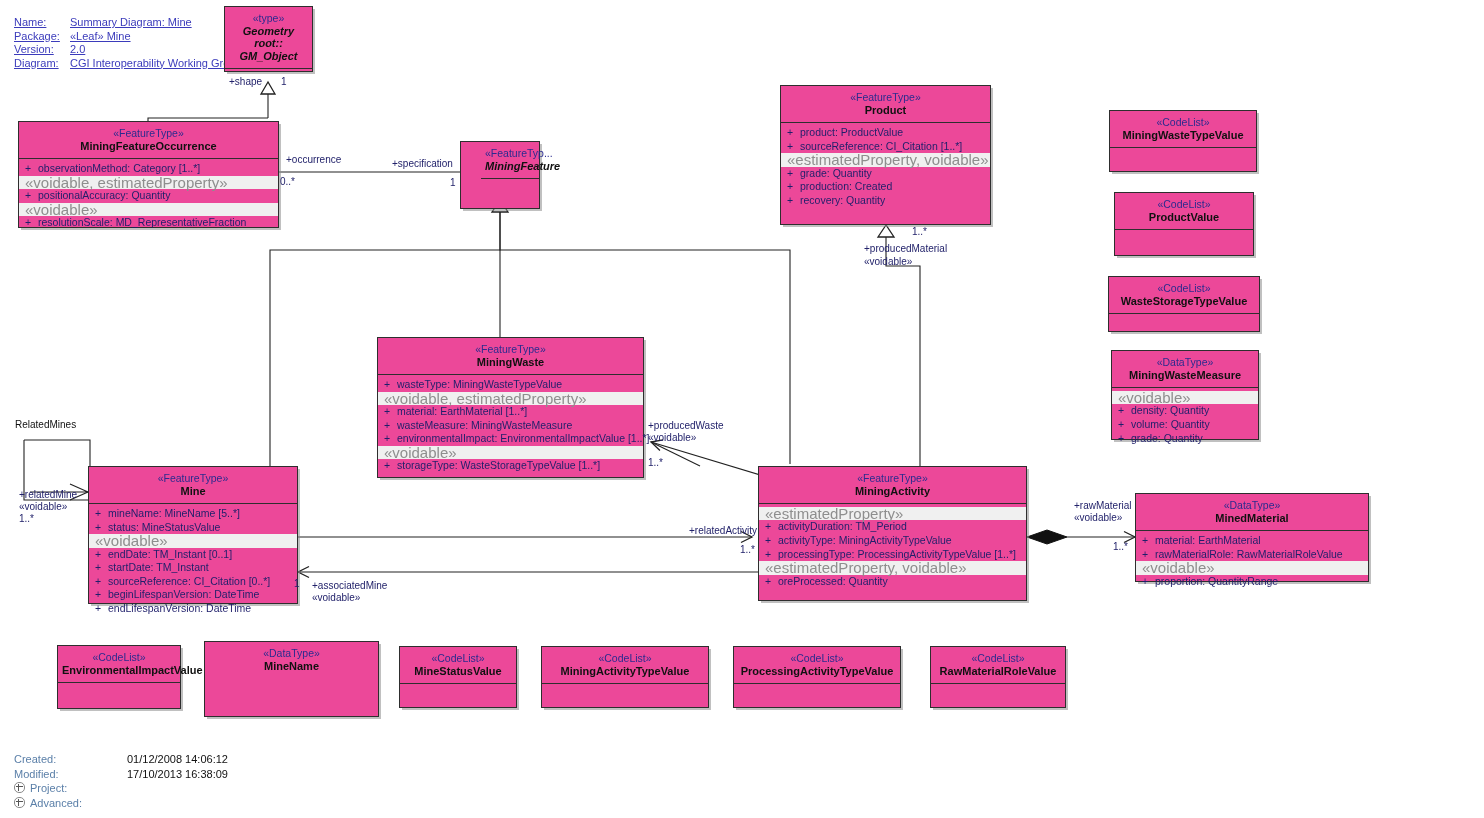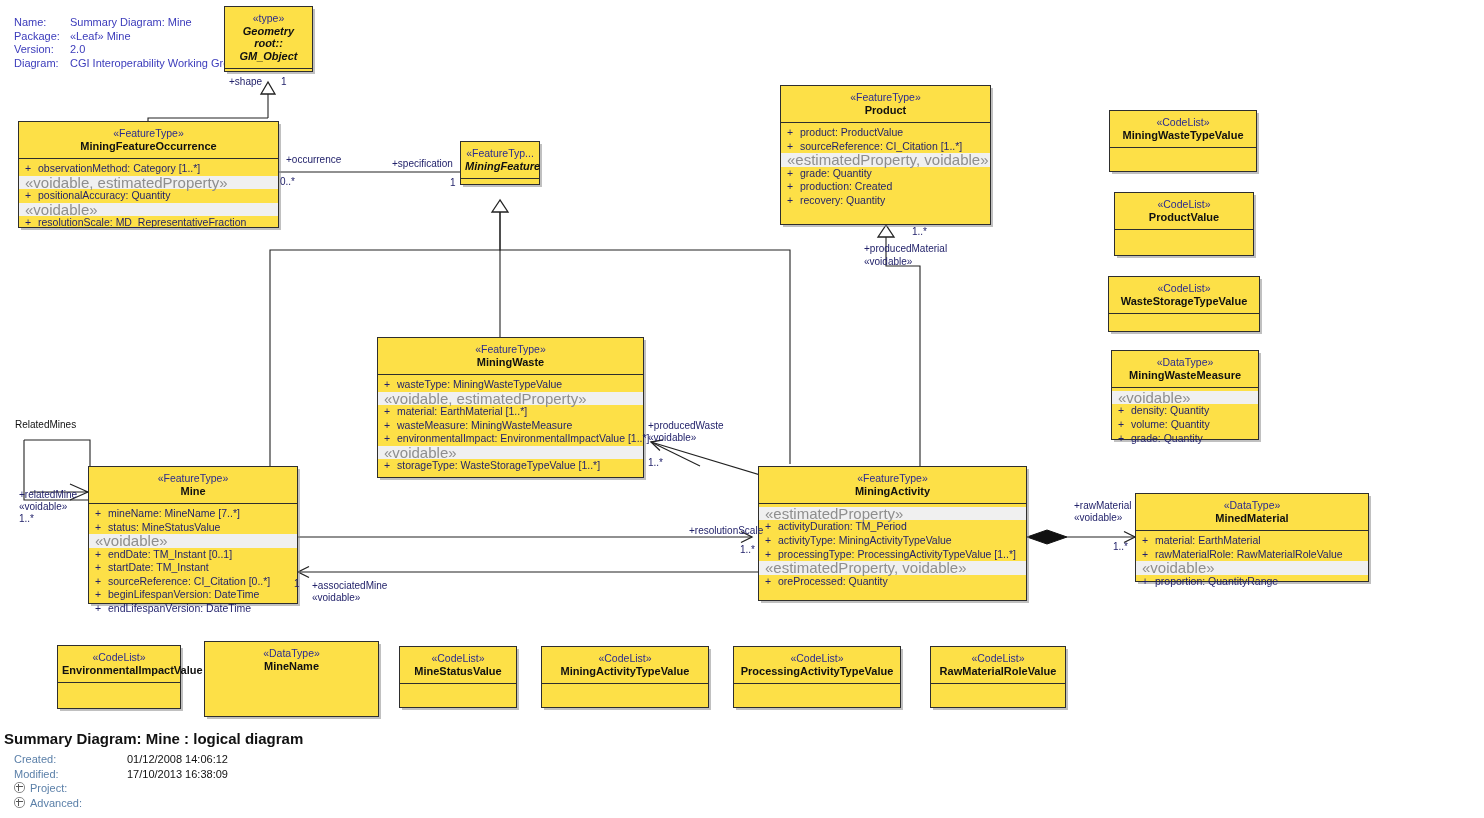--- a/index.html
+++ b/index.html
@@ -5,27 +5,27 @@
   html,body{margin:0;padding:0;}
   body{
     width:1484px;height:818px;position:relative;background:#ffffff;
     font-family:"Liberation Sans","DejaVu Sans",sans-serif;
     -webkit-font-smoothing:antialiased;
   }
   #canvas{position:absolute;left:0;top:0;width:1484px;height:818px;overflow:hidden;}
   svg.lines{position:absolute;left:0;top:0;width:1484px;height:818px;pointer-events:none;}
 
   
-  .meta{position:absolute;left:14px;top:16px;font-size:11px;color:#3b3bbb;line-height:13.5px;}
+  .meta{position:absolute;left:14px;top:16px;font-size:11px;color:#3b3bbb;line-height:13.5px;text-decoration:underline;}
   .meta table{border-collapse:collapse;}
   .meta td{padding:0;font-size:11px;color:#3b3bbb;white-space:nowrap;vertical-align:top;}
   .meta td.k{width:56px;}
 
   
-  .cls{position:absolute;background:#fde047;border:1.4px solid #2e2e2e;
+  .cls{position:absolute;background:#ec4899;border:1.4px solid #2e2e2e;
        box-shadow:2.5px 2.5px 0 -0.5px rgba(140,140,140,.55);box-sizing:border-box;}
   .cls .hdr{padding:5px 4px 6px 4px;text-align:center;line-height:12.5px;}
   .cls .st{font-size:10.5px;color:#2b2b8f;display:block;}
   .cls .nm{font-size:11px;color:#111;font-weight:bold;display:block;}
   .cls .nm.ital{font-style:italic;}
   .cls .sep{border-top:1.3px solid #2e2e2e;}
   .cls .cmp{padding:3px 0 4px 0;}
   .cls .cmp.empty{min-height:26px;}
   .attr{font-size:10.5px;color:#1f1f6b;line-height:13.6px;white-space:nowrap;
         padding:0 4px 0 6px;}
@@ -138,21 +138,21 @@
     </div>
     <div class="sep cmp">
       <div class="attr"><span class="vis">+</span><span>observationMethod:  Category [1..*]</span></div>
       <div class="grp">«voidable, estimatedProperty»</div>
       <div class="attr"><span class="vis">+</span><span>positionalAccuracy:  Quantity</span></div>
       <div class="grp">«voidable»</div>
       <div class="attr"><span class="vis">+</span><span>resolutionScale:  MD_RepresentativeFraction</span></div>
     </div>
   </div>
 
-  <div class="cls" style="left:460px;top:141px;width:80px;height:44px;">
+  <div class="cls" style="left:460px;top:141px;width:80px;height:68px;padding-left:20px;">
     <div class="hdr">
       <span class="st">«FeatureTyp...</span>
       <span class="nm ital">MiningFeature</span>
     </div>
     <div class="sep cmp empty" style="min-height:18px"></div>
   </div>
 
   <div class="cls" style="left:780px;top:85px;width:211px;height:140px;">
     <div class="hdr">
       <span class="st">«FeatureType»</span>
@@ -183,21 +183,21 @@
       <div class="attr"><span class="vis">+</span><span>storageType:  WasteStorageTypeValue [1..*]</span></div>
     </div>
   </div>
 
   <div class="cls" style="left:88px;top:466px;width:210px;height:138px;">
     <div class="hdr">
       <span class="st">«FeatureType»</span>
       <span class="nm">Mine</span>
     </div>
     <div class="sep cmp">
-      <div class="attr"><span class="vis">+</span><span>mineName:  MineName [7..*]</span></div>
+      <div class="attr"><span class="vis">+</span><span>mineName:  MineName [5..*]</span></div>
       <div class="attr"><span class="vis">+</span><span>status:  MineStatusValue</span></div>
       <div class="grp">«voidable»</div>
       <div class="attr"><span class="vis">+</span><span>endDate:  TM_Instant [0..1]</span></div>
       <div class="attr"><span class="vis">+</span><span>startDate:  TM_Instant</span></div>
       <div class="attr"><span class="vis">+</span><span>sourceReference:  CI_Citation [0..*]</span></div>
       <div class="attr"><span class="vis">+</span><span>beginLifespanVersion:  DateTime</span></div>
       <div class="attr"><span class="vis">+</span><span>endLifespanVersion:  DateTime</span></div>
     </div>
   </div>
 
@@ -322,37 +322,36 @@
   <div class="lbl mult" style="left:450px;top:177px;">1</div>
 
   <div class="lbl mult" style="left:912px;top:226px;">1..*</div>
   <div class="lbl" style="left:864px;top:243px;">+producedMaterial</div>
   <div class="lbl" style="left:864px;top:256px;">«voidable»</div>
 
   <div class="lbl" style="left:648px;top:420px;">+producedWaste</div>
   <div class="lbl" style="left:648px;top:432px;">«voidable»</div>
   <div class="lbl mult" style="left:648px;top:457px;">1..*</div>
 
-  <div class="lbl" style="left:689px;top:525px;">+resolutionScale</div>
+  <div class="lbl" style="left:689px;top:525px;">+relatedActivity</div>
   <div class="lbl mult" style="left:740px;top:544px;">1..*</div>
 
   <div class="lbl" style="left:1074px;top:500px;">+rawMaterial</div>
   <div class="lbl" style="left:1074px;top:512px;">«voidable»</div>
   <div class="lbl mult" style="left:1113px;top:541px;">1..*</div>
 
   <div class="lbl plain" style="left:4px;top:419px;padding-left:11px;">RelatedMines</div>
   <div class="lbl" style="left:19px;top:489px;">+relatedMine</div>
   <div class="lbl" style="left:19px;top:501px;">«voidable»</div>
   <div class="lbl mult" style="left:19px;top:513px;">1..*</div>
 
   <div class="lbl mult" style="left:294px;top:578px;">1</div>
   <div class="lbl" style="left:312px;top:580px;">+associatedMine</div>
   <div class="lbl" style="left:312px;top:592px;">«voidable»</div>
 
-  <div class="foot-title">Summary Diagram: Mine : logical diagram</div>
   <div class="foot-tbl">
     <table>
       <tbody>
           <tr>
         <td class="k">Created:</td>
         <td class="v">01/12/2008 14:06:12</td>
       </tr>
       <tr>
         <td class="k">Modified:</td>
         <td class="v">17/10/2013 16:38:09</td>

